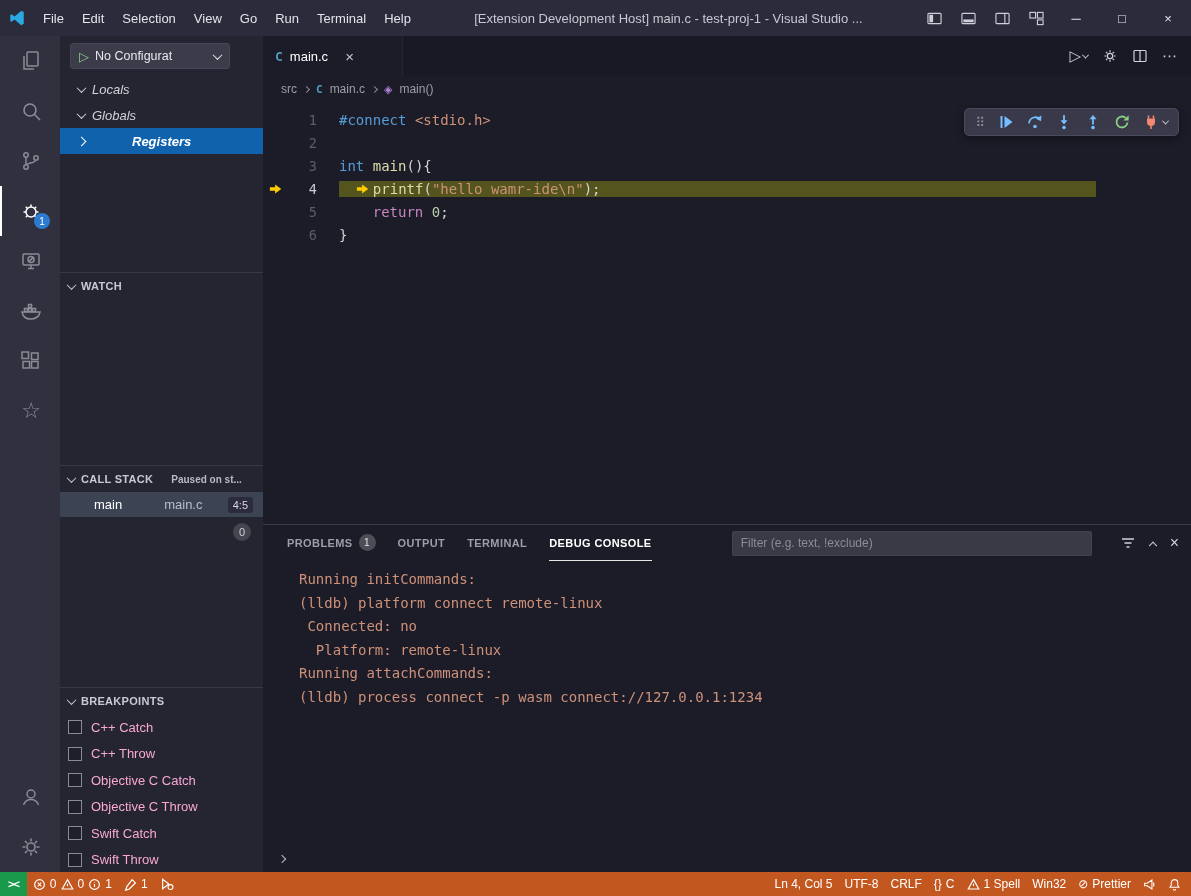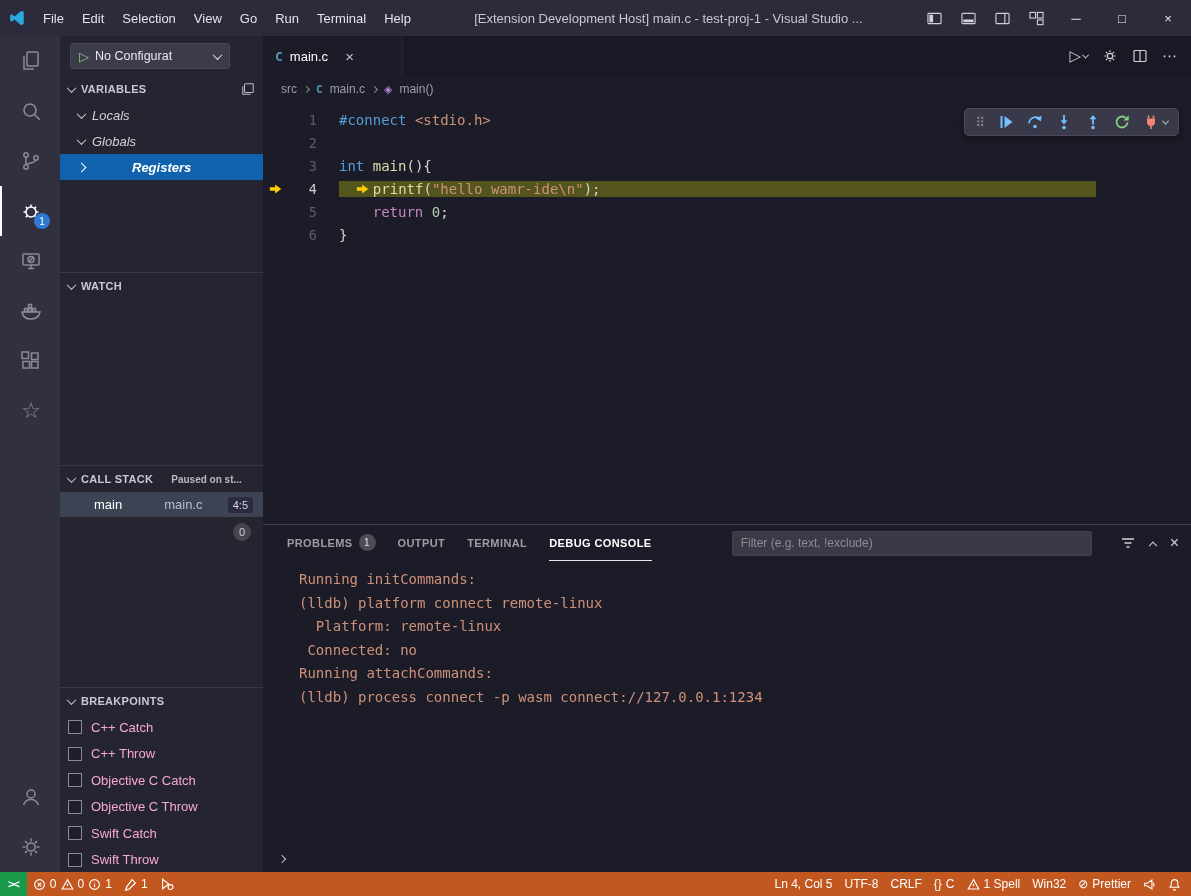--- a/index.html
+++ b/index.html
@@ -257,29 +257,20 @@
     <div class="sidebar">
       <div class="sidebar-toolbar">
         <div class="config-dd">
           <span class="play">▷</span>
           <span class="lbl">No Configurat</span>
           <span class="chev down"></span>
         </div>
       </div>
 
       <div class="sect" style="height:196px; border-top:none;">
-        <div class="sect-hd">
-          <span class="chev down"></span>
-          <span>VARIABLES</span>
-          <span class="grow"></span>
-          <svg width="14" height="14" viewBox="0 0 16 16" fill="none" stroke="#b9b9c6" stroke-width="1.2">
-              <rect x="4" y="2" width="10" height="10" rx="1"></rect>
-              <path d="M2 5v9h9"></path>
-            </svg>
-        </div>
         <div id="variables-tree">
             <div class="tree-row">
               <span class="chev down"></span>
               <span>Locals</span>
             </div>
             <div class="tree-row">
               <span class="chev down"></span>
               <span>Globals</span>
             </div>
             <div class="tree-row selected">
@@ -463,22 +454,22 @@
             <svg width="16" height="16" viewBox="0 0 16 16" stroke="currentColor" stroke-width="1.5">
                 <path d="M2 4h12M4.5 8h7M6.5 12h3"></path>
               </svg>
             <span class="chev up" style="width:6px;height:6px;"></span>
             <span style="font-size:16px;">×</span>
           </div>
         </div>
         <div class="console" id="console-lines">
             <div class="console-line">Running initCommands:</div>
             <div class="console-line">(lldb) platform connect remote-linux</div>
+            <div class="console-line"> Connected: no</div>
             <div class="console-line">  Platform: remote-linux</div>
-            <div class="console-line"> Connected: no</div>
             <div class="console-line">Running attachCommands:</div>
             <div class="console-line">(lldb) process connect -p wasm connect://127.0.0.1:1234</div>
           </div>
         <div class="console-prompt">
           <span class="chev right" style="width:6px;height:6px;color:#b9b9c6;"></span>
         </div>
       </div>
 
     </div>
   </div>

